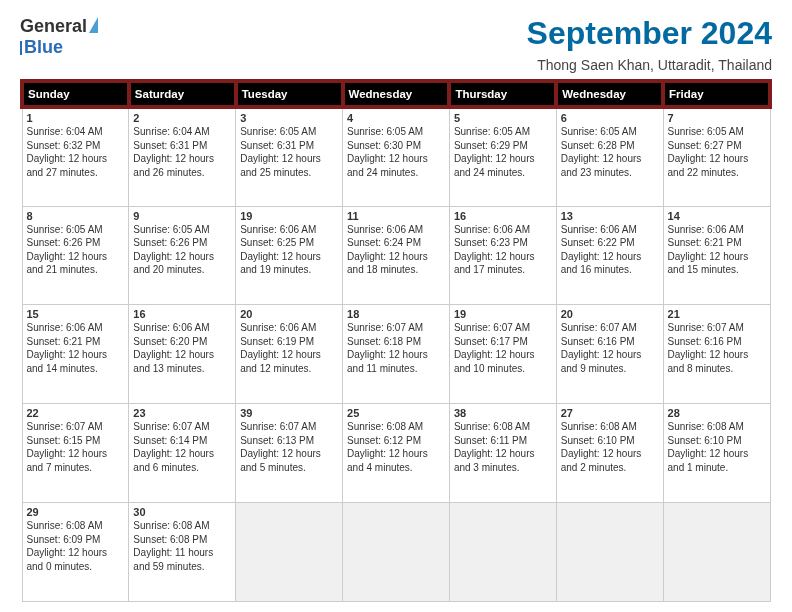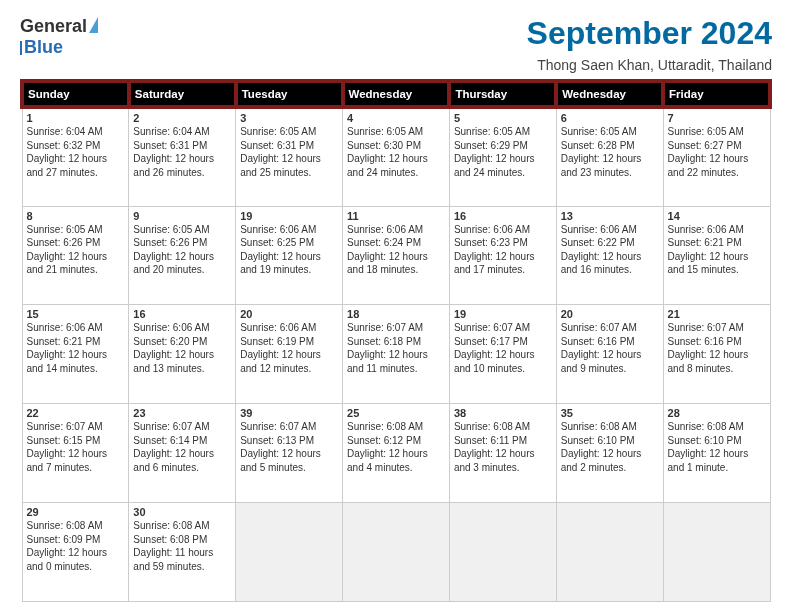--- a/index.html
+++ b/index.html
@@ -298,21 +298,21 @@
 and 4 minutes.</div>
           </td>
           <td>
             <span class="day-number">38</span>
             <div class="cell-text" style="white-space: pre-line;">Sunrise: 6:08 AM
 Sunset: 6:11 PM
 Daylight: 12 hours
 and 3 minutes.</div>
           </td>
           <td>
-            <span class="day-number">35</span>
+            <span class="day-number">27</span>
             <div class="cell-text" style="white-space: pre-line;">Sunrise: 6:08 AM
 Sunset: 6:10 PM
 Daylight: 12 hours
 and 2 minutes.</div>
           </td>
           <td>
             <span class="day-number">28</span>
             <div class="cell-text" style="white-space: pre-line;">Sunrise: 6:08 AM
 Sunset: 6:10 PM
 Daylight: 12 hours

